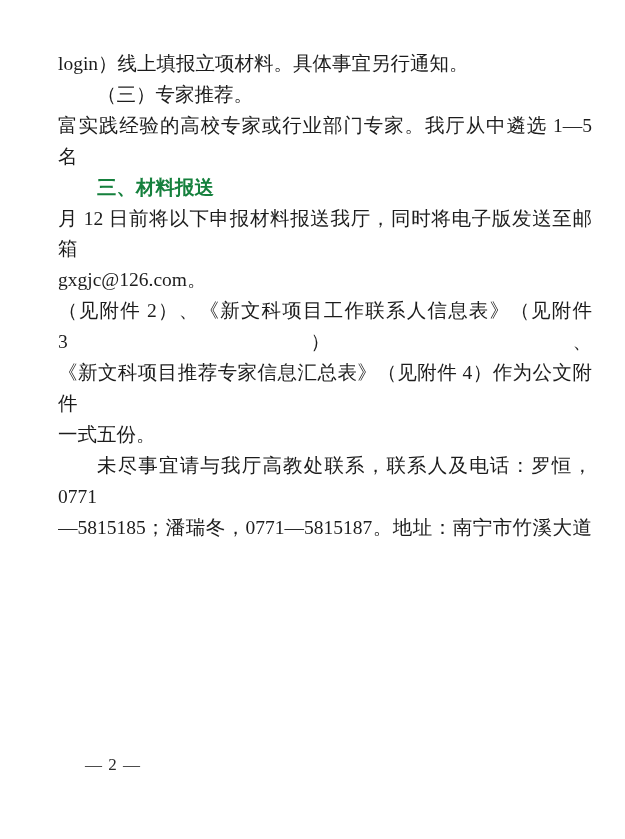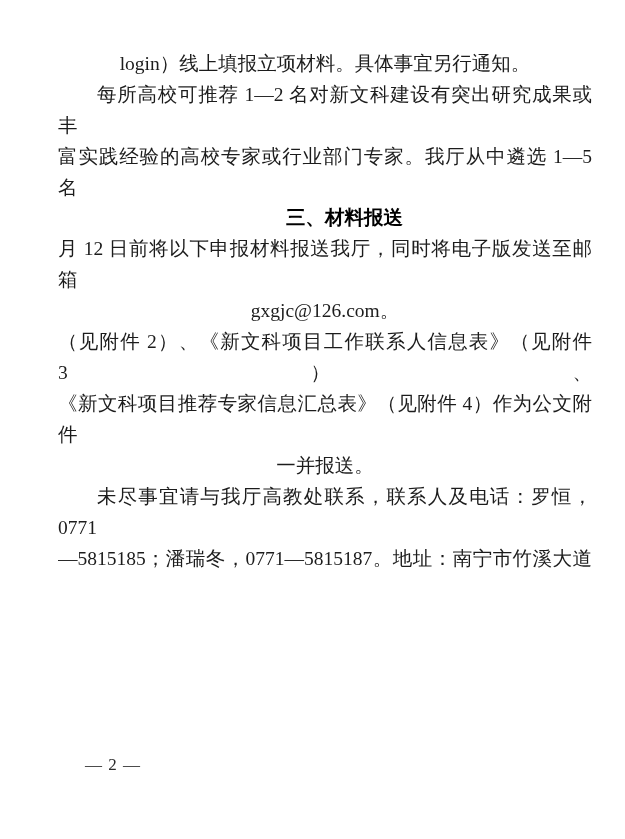--- a/index.html
+++ b/index.html
@@ -25,60 +25,59 @@
     top: 49px;
     width: 534px;
     color: #1c1c1c;
     font-size: 19.5px;
     line-height: 30.9px;
   }
   .ln {
     min-height: 30.9px;
     white-space: normal;
     overflow: hidden;
-    text-align: center;
   }
   
   .fill {
     text-align: justify;
     text-align-last: justify;
   }
   
   .ind {
     text-indent: 39px;
   }
   .heading {
-    font-family: Liberation Mono, monospace;
+    font-family: Liberation Serif, serif;
     font-weight: bold;
-    color: #000000;
+    color: #15803d;
   }
   .footer {
     position: absolute;
     left: 85px;
     top: 754px;
     font-size: 17px;
     line-height: 22px;
     color: #2b2b2b;
     letter-spacing: 1px;
     font-family: "Liberation Serif", "DejaVu Serif", serif;
   }
 </style>
 </head>
 <body>
 
 <div class="page">
   <div class="doc">
     <div class="ln">login）线上填报立项材料。具体事宜另行通知。</div>
-    <div class="ln ind fill">每所高校可推荐 1—2 名对新文科建设有突出研究成果或丰</div>
+    <div class="ln ind">（三）专家推荐。</div>
     <div class="ln fill">富实践经验的高校专家或行业部门专家。我厅从中遴选 1—5 名</div>
     <div class="ln ind heading">三、材料报送</div>
     <div class="ln fill">月 12 日前将以下申报材料报送我厅，同时将电子版发送至邮箱</div>
     <div class="ln">gxgjc@126.com。</div>
     <div class="ln fill">（见附件 2）、《新文科项目工作联系人信息表》（见附件 3）、</div>
     <div class="ln fill">《新文科项目推荐专家信息汇总表》（见附件 4）作为公文附件</div>
-    <div class="ln">一并报送。</div>
+    <div class="ln">一式五份。</div>
     <div class="ln ind fill">未尽事宜请与我厅高教处联系，联系人及电话：罗恒，0771</div>
     <div class="ln fill">—5815185；潘瑞冬，0771—5815187。地址：南宁市竹溪大道</div>
 
   </div>
 
   <div class="footer">— 2 —</div>
 </div>
 
 </body></html>

